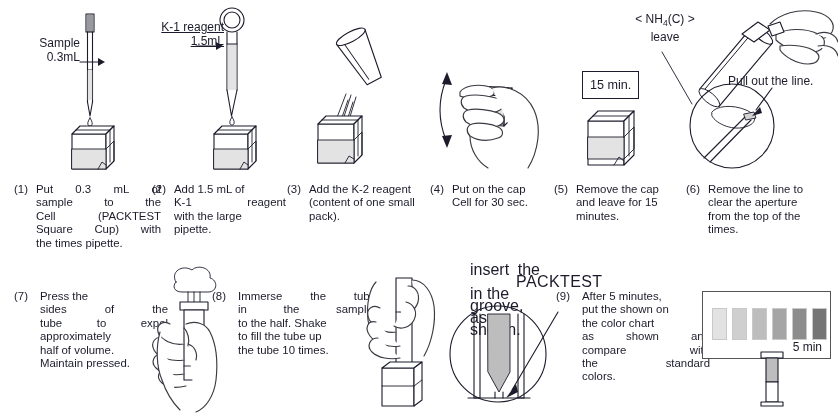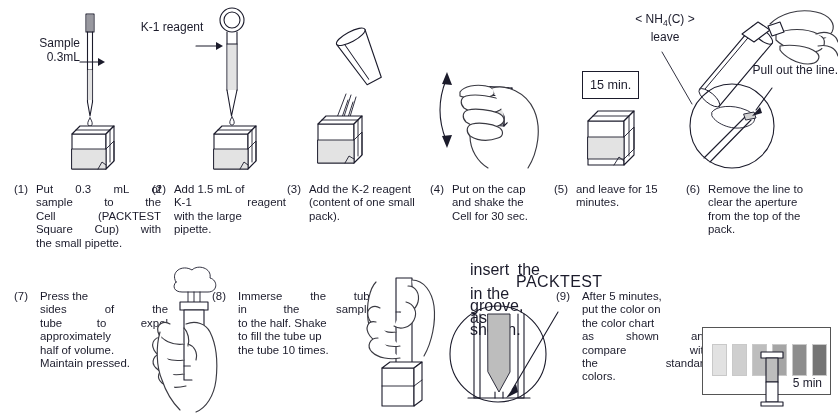--- a/index.html
+++ b/index.html
@@ -88,22 +88,23 @@
       <path class="st fillw" d="M14 130 L14 165 L48 165 L48 130 Z"></path>
       <path class="st fillw" d="M14 130 L22 122 L56 122 L48 130 Z"></path>
       <path class="st fillw" d="M48 130 L56 122 L56 157 L48 165 Z"></path>
       <path class="st-thin fillg" d="M14 145 L48 145 L48 165 L14 165 Z"></path>
       <path class="st-thin" d="M48 145 L56 137 L56 157 L48 165"></path>
       <path class="st-thin" d="M18 126 L52 126 L52 158"></path>
       <path class="st-thin" d="M40 165 L44 158 L48 161"></path>
     </g>
   </svg>
 </div>
-<div class="lbl" style="left:120px;top:20px;width:104px;text-align:center;">
+<div class="lbl" style="left:120px;top:20px;width:104px;text-align:right;text-decoration:underline;">
   <div>K-1 reagent</div>
+  <div>1.5mL</div>
 </div>
 <svg class="abs" style="left:196px;top:40px;" width="28" height="12">
   <path class="st" d="M0 6 H20"></path>
     <path d="M20 2 L27 6 L20 10 Z" fill="#1b1b2b"></path>
 </svg>
 
 <div class="abs" style="left:290px;top:28px;">
   <svg width="130" height="145" viewBox="0 0 130 145">
 
     <g transform="rotate(-28 72 30)">
@@ -195,21 +196,21 @@
     <circle class="st" cx="112" cy="120" r="42"></circle>
     <path class="st-thin fillw" d="M92 106 C96 100 112 98 126 104 C136 108 138 116 128 120 C114 126 96 118 92 110 Z"></path>
     <path class="st" d="M84 152 L126 110"></path>
     <path class="st" d="M90 156 L131 114"></path>
     <path class="st-thin fillg2" d="M124 108 l10 -2 l2 6 l-10 2 z"></path>
 
     <path class="st" d="M152 82 L136 104"></path>
     <path d="M132 110 L140 101 L142 107 Z" fill="#1b1b2b"></path>
   </svg>
 </div>
-<div class="lbl" style="left:728px;top:63px;width:110px;text-align:right;">Pull out the line.</div>
+<div class="lbl" style="left:728px;top:74px;width:110px;text-align:left;">Pull out the line.</div>
 
 <div class="cap hang" style="left:14px;top:183px;width:125px;">
   <span class="num">(1)</span>
   <span class="body">
     <span class="jline">
         <span class="word">Put</span>
         <span class="word">0.3</span>
         <span class="word">mL</span>
         <span class="word">of</span>
       </span>
@@ -221,21 +222,21 @@
     <span class="jline">
         <span class="word">Cell</span>
         <span class="word">(PACKTEST</span>
       </span>
     <span class="jline">
         <span class="word">Square</span>
         <span class="word">Cup)</span>
         <span class="word">with</span>
       </span>
     <span class="jline last">
-        <span class="word">the small pipette.</span>
+        <span class="word">the times pipette.</span>
       </span>
   </span>
 </div>
 
 <div class="cap hang" style="left:152px;top:183px;width:112px;">
   <span class="num">(2)</span>
   <span class="body">
     <span class="jline last">
         <span class="word">Add 1.5 mL of</span>
       </span>
@@ -267,32 +268,32 @@
   </span>
 </div>
 
 <div class="cap hang" style="left:430px;top:183px;width:120px;">
   <span class="num">(4)</span>
   <span class="body">
     <span class="jline last">
         <span class="word">Put on the cap</span>
       </span>
     <span class="jline last">
-        <span class="word">and shake the</span>
-      </span>
-    <span class="jline last">
         <span class="word">Cell for 30 sec.</span>
       </span>
   </span>
 </div>
 
 <div class="cap hang" style="left:554px;top:183px;width:122px;">
   <span class="num">(5)</span>
   <span class="body">
     <span class="jline last">
+        <span class="word">Remove the cap</span>
+      </span>
+    <span class="jline last">
         <span class="word">and leave for 15</span>
       </span>
     <span class="jline last">
         <span class="word">minutes.</span>
       </span>
   </span>
 </div>
 
 <div class="cap hang" style="left:686px;top:183px;width:140px;">
   <span class="num">(6)</span>
@@ -300,21 +301,21 @@
     <span class="jline last">
         <span class="word">Remove the line to</span>
       </span>
     <span class="jline last">
         <span class="word">clear the aperture</span>
       </span>
     <span class="jline last">
         <span class="word">from the top of the</span>
       </span>
     <span class="jline last">
-        <span class="word">pack.</span>
+        <span class="word">times.</span>
       </span>
   </span>
 </div>
 
 <div class="cap hang2" style="left:14px;top:290px;width:128px;">
   <span class="num">(7)</span>
   <span class="body">
     <span class="jline last">
         <span class="word">Press the</span>
       </span>
@@ -435,21 +436,21 @@
   </svg>
 </div>
 
 <div class="cap hang2" style="left:556px;top:290px;width:128px;">
   <span class="num">(9)</span>
   <span class="body">
     <span class="jline last">
         <span class="word">After 5 minutes,</span>
       </span>
     <span class="jline last">
-        <span class="word">put the color on</span>
+        <span class="word">put the shown on</span>
       </span>
     <span class="jline last">
         <span class="word">the color chart</span>
       </span>
     <span class="jline">
         <span class="word">as</span>
         <span class="word">shown</span>
         <span class="word">and</span>
       </span>
     <span class="jline">
@@ -459,21 +460,21 @@
     <span class="jline">
         <span class="word">the</span>
         <span class="word">standard</span>
       </span>
     <span class="jline last">
         <span class="word">colors.</span>
       </span>
   </span>
 </div>
 
-<div class="chartbox" style="left: 702px; top: 291px; width: 127px; height: 66px; border-color: rgb(85, 85, 85); margin-top: 36px;">
+<div class="chartbox" style="left: 702px; top: 291px; width: 127px; height: 66px; border-color: rgb(85, 85, 85);">
   <div class="swatch" style="left: 9px; background: rgb(226, 226, 226);"></div>
   <div class="swatch" style="left: 29px; background: rgb(207, 207, 207);"></div>
   <div class="swatch" style="left: 49px; background: rgb(189, 189, 189);"></div>
   <div class="swatch" style="left: 69px; background: rgb(165, 165, 165);"></div>
   <div class="swatch" style="left: 89px; background: rgb(141, 141, 141);"></div>
   <div class="swatch" style="left: 109px; background: rgb(117, 117, 117);"></div>
   <div class="abs" style="right:8px;bottom:4px;font-size:12px;color:#1b1b2b;">5 min</div>
 </div>
 
 <div class="abs" style="left:755px;top:348px;">

